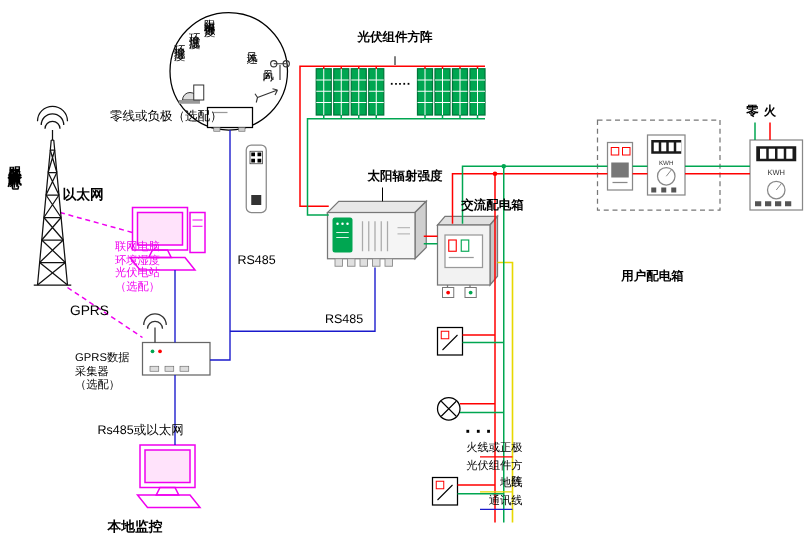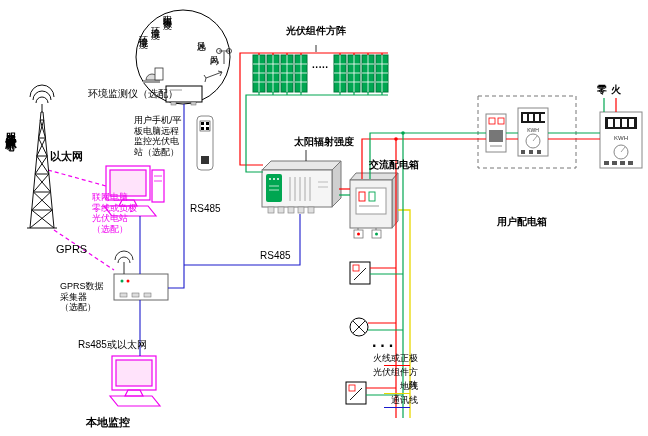--- a/index.html
+++ b/index.html
@@ -225,34 +225,30 @@
     <path d="M184 265 H300 V214"></path>
     <path d="M140 216 V274"></path>
     <path d="M140 300 V356"></path>
   </g>
 </svg>
 
 <div class="lbl v s11 b" style="left:4px;top:124px;">服务器云计算中心</div>
 <div class="lbl s11" style="left:50px;top:150px;font-weight:bold;">以太网</div>
 <div class="lbl s11" style="left:56px;top:243px;">GPRS</div>
 <div class="lbl s9 mag" style="left:92px;top:192px;">联网电脑
-零线或负极
+环境湿度
 光伏电站
 （选配）</div>
-<div class="lbl s9" style="left:134px;top:115px;">用户手机/平
-板电脑远程
-监控光伏电
-站（选配）</div>
 <div class="lbl s9" style="left:60px;top:281px;">GPRS数据
 采集器
 （选配）</div>
 <div class="lbl" style="left:78px;top:339px;">Rs485或以太网</div>
 <div class="lbl s11 b" style="left:86px;top:416px;">本地监控</div>
 
-<div class="lbl" style="left:88px;top:88px;">环境监测仪（选配）</div>
+<div class="lbl" style="left:88px;top:88px;">零线或负极（选配）</div>
 <div class="lbl v s9" style="left:162px;top:8px;">太阳辐射强度</div>
 <div class="lbl v s9" style="left:150px;top:20px;">环境温度</div>
 <div class="lbl v s9" style="left:138px;top:29px;">环境湿度</div>
 <div class="lbl v s9" style="left:196px;top:34px;">风速</div>
 <div class="lbl v s9" style="left:209px;top:48px;">风向</div>
 
 <div class="lbl b" style="left:286px;top:25px;text-align:center;">光伏组件方阵</div>
 <div class="lbl b" style="left:312px;top:62px;">·····</div>
 
 <div class="lbl b" style="left:294px;top:136px;">太阳辐射强度</div>

